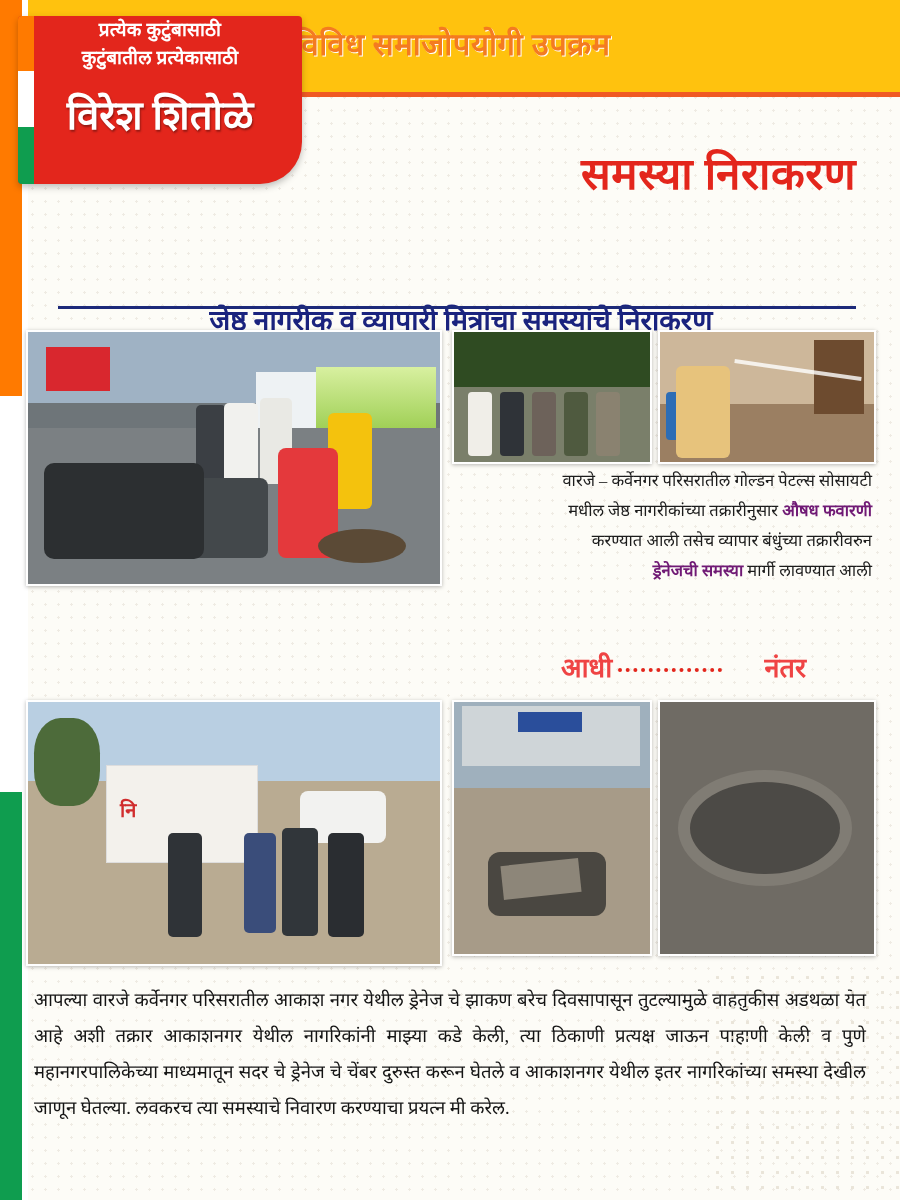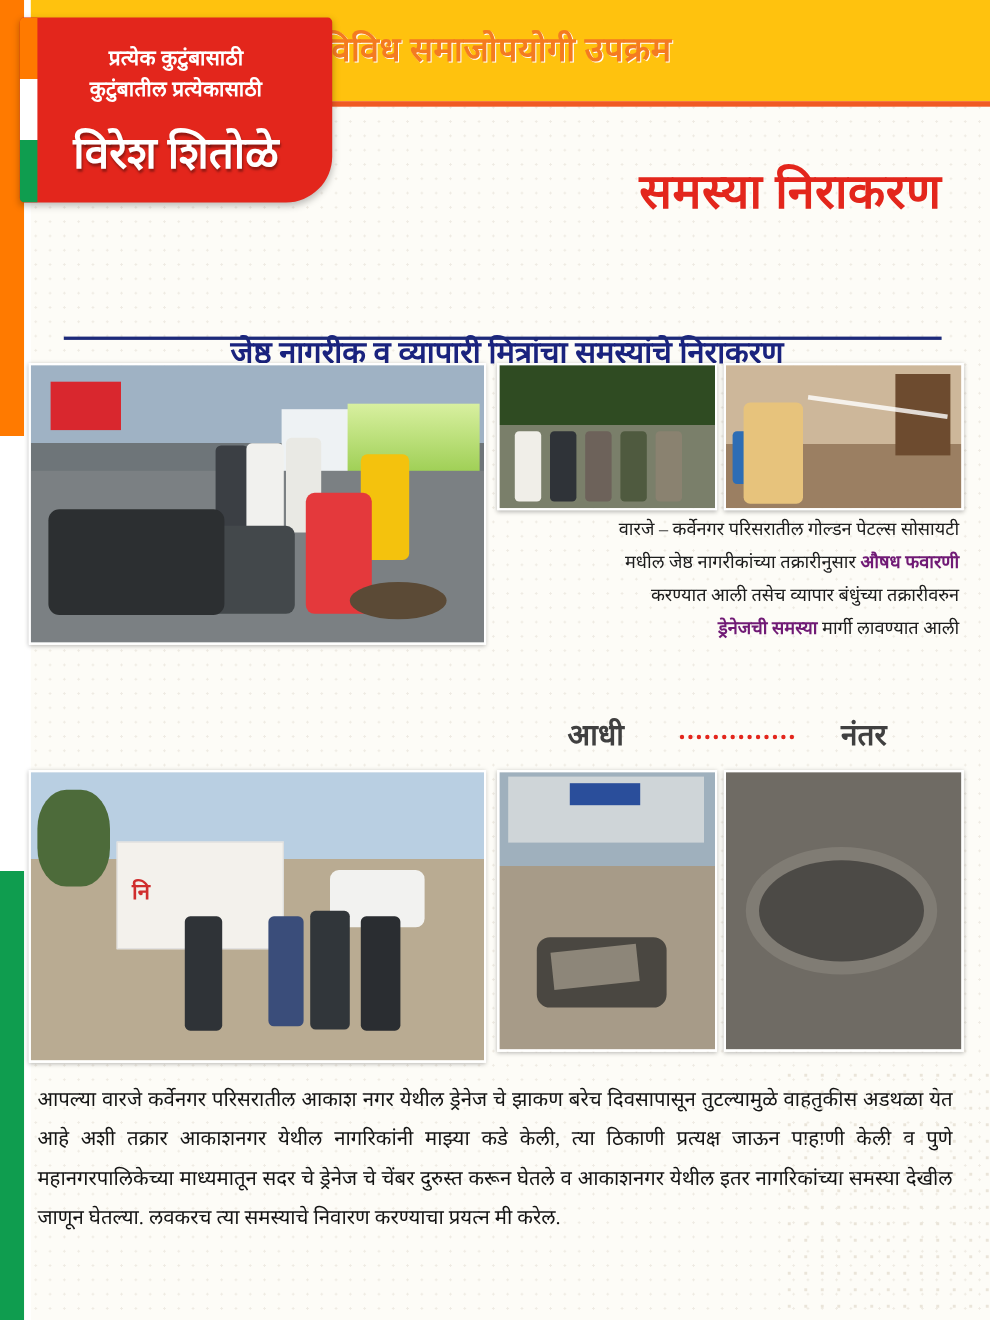--- a/index.html
+++ b/index.html
@@ -58,21 +58,21 @@
     overflow:hidden;
   }
   .badge .tri{
     position:absolute;left:0;top:0;width:16px;height:168px;
     background:linear-gradient(to bottom,#ff7a00 0%,#ff7a00 33%,#ffffff 33%,#ffffff 66%,#0f9d4f 66%,#0f9d4f 100%);
   }
   .badge .l1,.badge .l2{
     font-size:19px;font-weight:bold;line-height:28px;margin-top:0;
     letter-spacing:.2px;
   }
-  .badge .l1{padding-top:24px;}
+  .badge .l1{padding-top:0;}
   .badge .name{
     font-size:40px;font-weight:bold;margin-top:19px;line-height:50px;
     text-shadow:1px 2px 2px rgba(0,0,0,.35);
   }
   
   .main-heading{
     position:absolute;right:44px;top:142px;
     font-size:44px;font-weight:bold;color:#e3261c;
     font-family:"Liberation Serif",serif;
     letter-spacing:.5px;
@@ -148,21 +148,21 @@
   .cap-block{
     position:absolute;left:452px;top:466px;width:420px;
     text-align:right;font-size:16.5px;line-height:30px;color:#1c1c1c;
   }
   .cap-block .hl{color:#701a75;font-weight:bold;}
   
   .ba-row{
     position:absolute;left:500px;top:648px;width:330px;height:36px;
   }
   .ba-row .word{
-    position:absolute;top:0;font-size:27px;font-weight:bold;color:#404040;
+    position:absolute;top:0;font-size:27px;font-weight:bold;color:#ef4444;margin-left:45px;
   }
   .ba-row .w1{left:16px;}
   .ba-row .w2{right:24px;}
   .ba-row .dots-line{
     position:absolute;left:118px;top:20px;width:104px;height:0;
     border-top:4px dotted #e3261c;
   }
   
   .para{
     position:absolute;left:34px;top:982px;width:832px;

